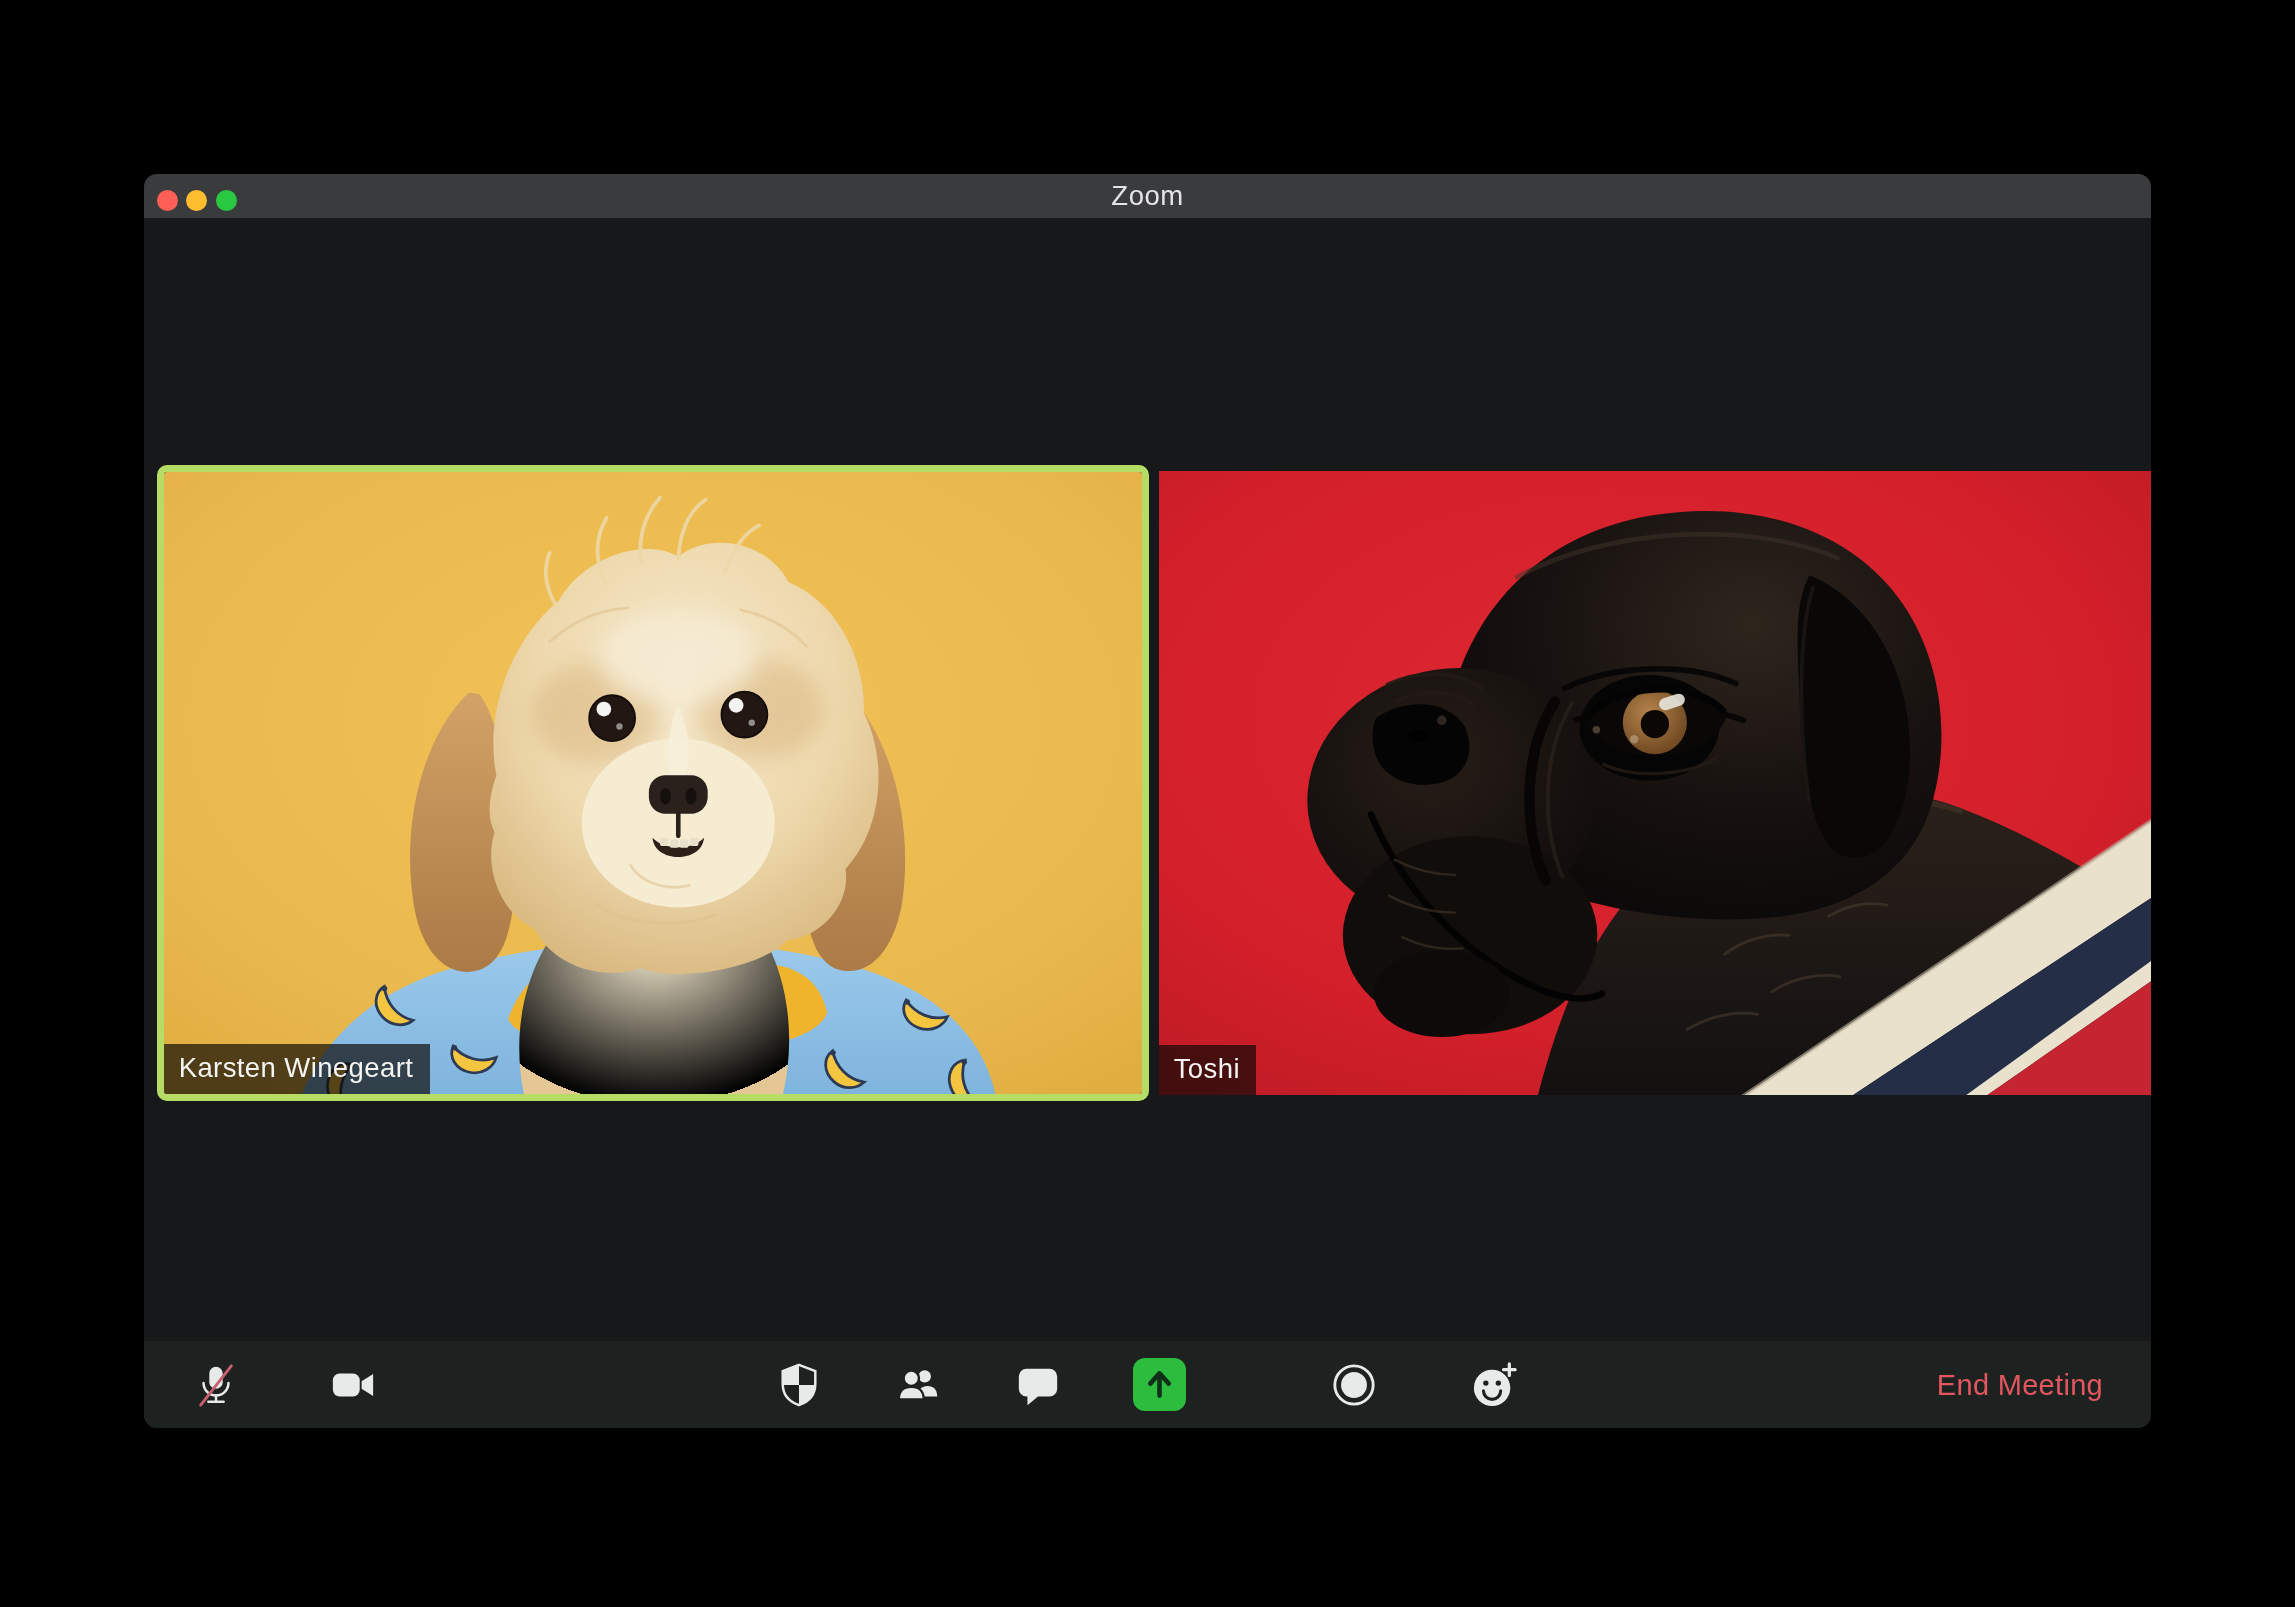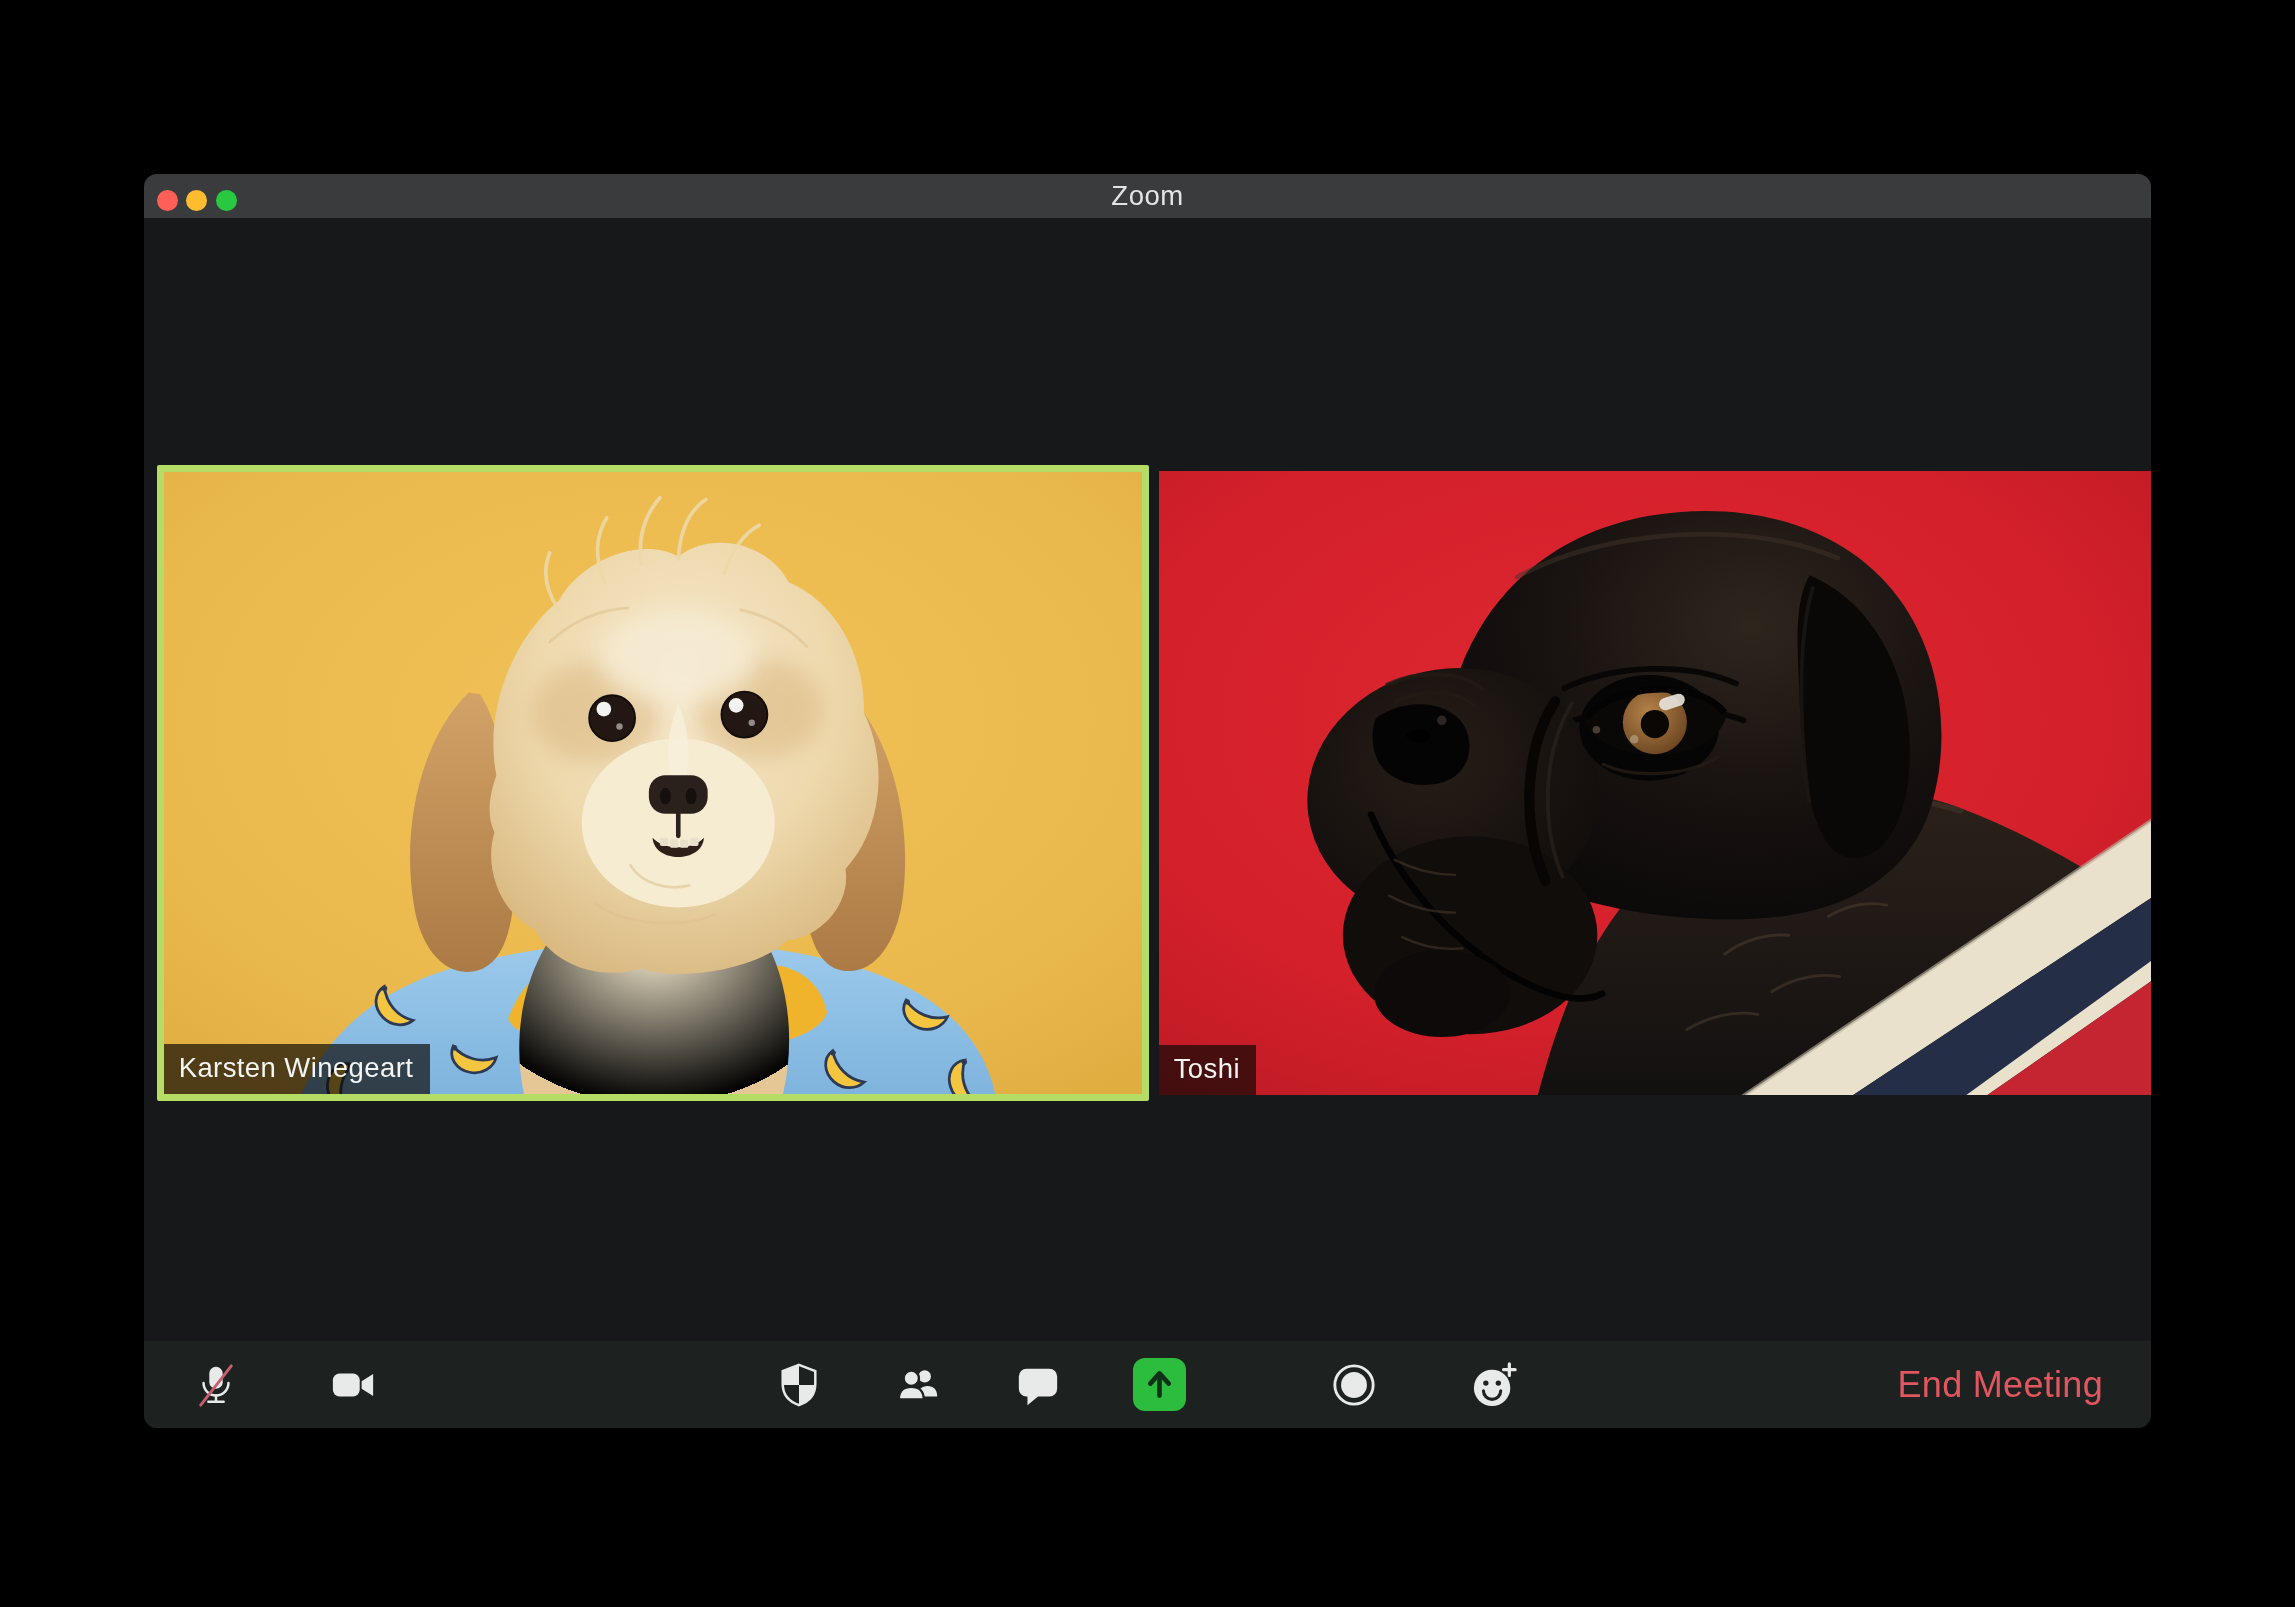--- a/index.html
+++ b/index.html
@@ -24,21 +24,21 @@
   .light.red{background:var(--traffic-red,#ff5f57);}
   .light.yellow{background:var(--traffic-yellow,#febc2e);}
   .light.green{background:var(--traffic-green,#28c840);}
 
   
   .video-row{
     position:absolute;left:13px;top:291px;display:flex;gap:10px;align-items:center;
   }
   .tile{position:relative;overflow:hidden;background:#000;}
   .tile.active{
-    width:978px;height:622px;border:7.3px solid var(--active-speaker-border,#b5dc64);border-radius:2px;
+    width:978px;height:622px;border:7.3px solid var(--active-speaker-border,#b5dc64);border-radius:10px;
   }
   .tile.passive{width:1004px;height:624px;}
   .tile svg{display:block;width:100%;height:100%;}
   .name-label{
     position:absolute;left:0;bottom:0;
     background:rgba(10,8,5,0.68);color:#f4f4f2;
     font-size:27.5px;font-weight:500;letter-spacing:0.4px;
     padding:8.3px 16.5px 10px 14.7px;white-space:nowrap;
   }
 
@@ -54,21 +54,21 @@
   }
   .tb-btn svg{width:46px;height:46px;}
   .share-chip{
     width:53px;height:53px;border-radius:12px;background:var(--share-accent,#2cbd3e);
     display:flex;align-items:center;justify-content:center;
   }
   .share-chip svg{width:37px;height:37px;}
   .end-meeting{
     position:absolute;right:42px;top:50%;transform:translateY(-50%);
     background:transparent;border:none;cursor:pointer;
-    color:var(--end-meeting-red,#e2565f);font-size:36px;font-family:"Liberation Sans",sans-serif;
+    color:var(--end-meeting-red,#e2565f);font-size:29px;font-family:"Liberation Sans",sans-serif;
     letter-spacing:0.3px;
   }
   .ic{fill:#e8eae9;}
   .ic-stroke{stroke:#e8eae9;fill:none;stroke-linecap:round;}
 </style>
 </head>
 <body>
 
 <div class="app-window">
 

